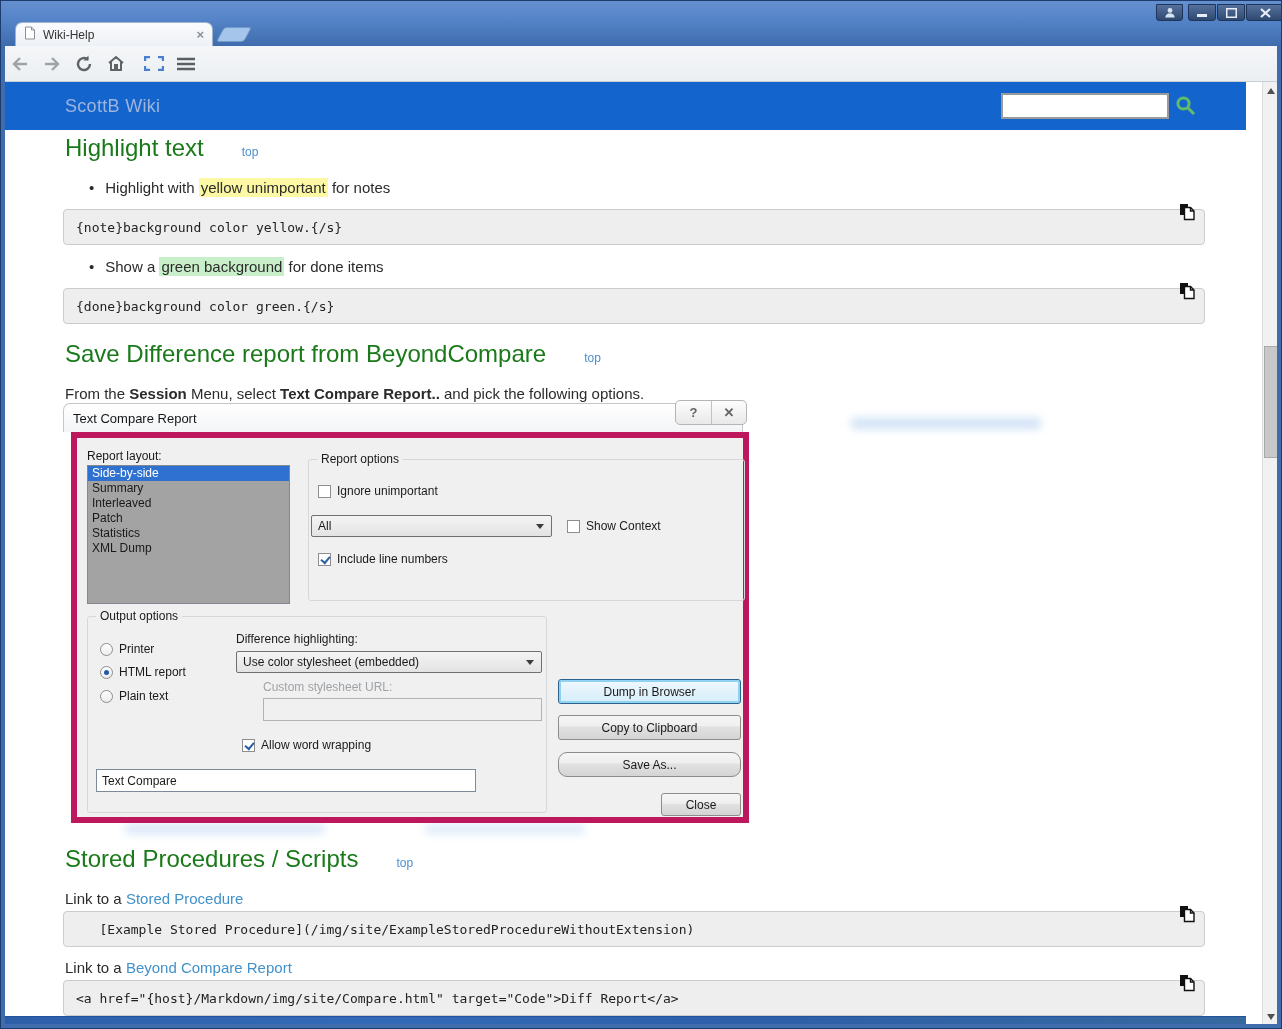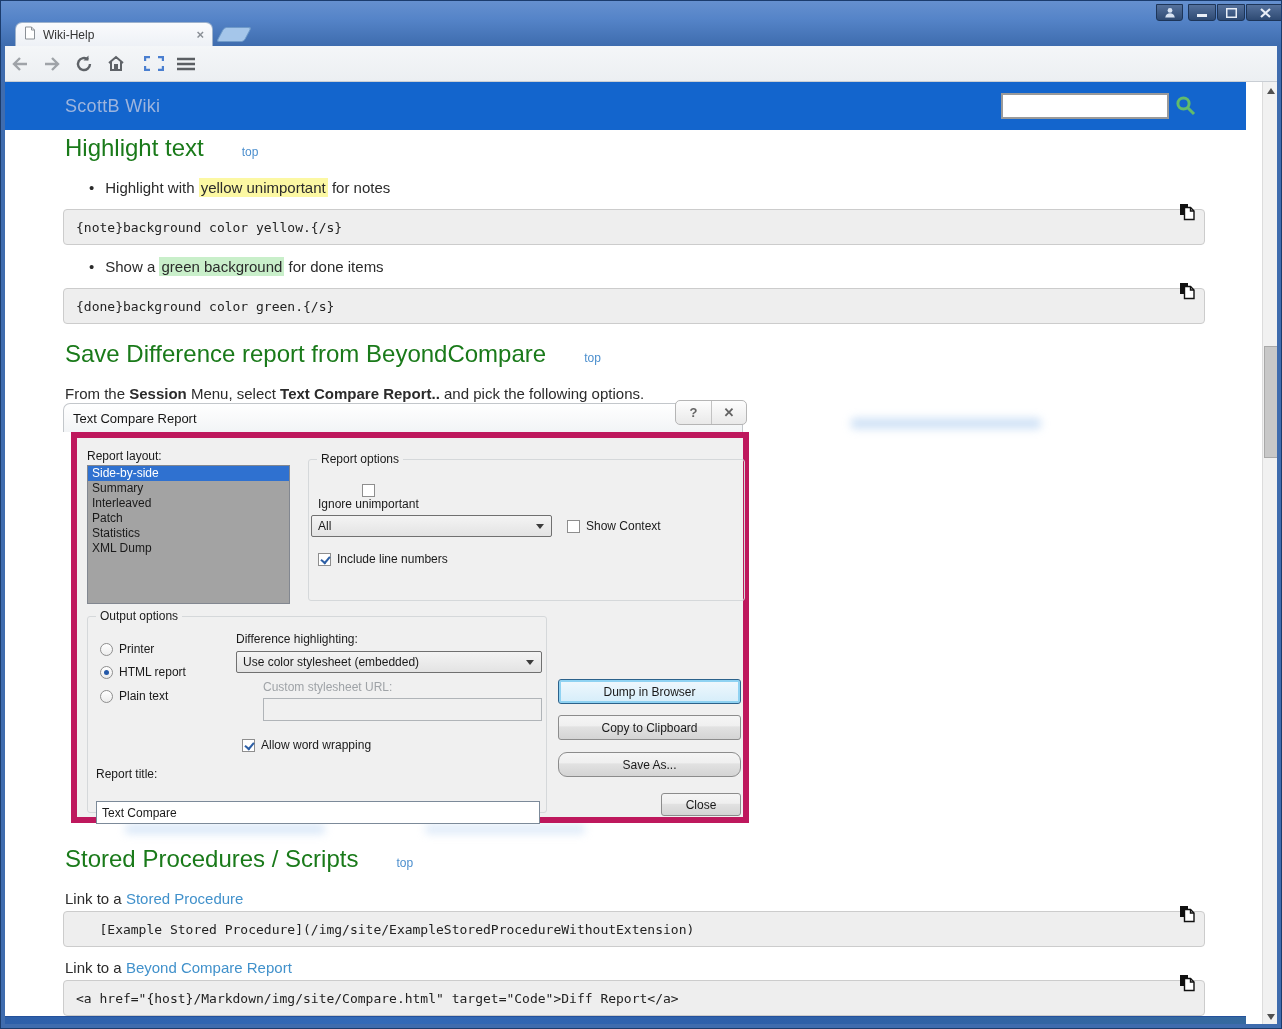--- a/index.html
+++ b/index.html
@@ -262,21 +262,21 @@
           <div class="litem sel">Side-by-side</div>
           <div class="litem">Summary</div>
           <div class="litem">Interleaved</div>
           <div class="litem">Patch</div>
           <div class="litem">Statistics</div>
           <div class="litem">XML Dump</div>
         </div>
 
         <div class="group" style="left:231px; top:21px; width:437px; height:142px;">
           <span class="glabel">Report options</span>
-          <div class="cbrow" style="left:3px; top:24px;flex-direction:column;">
+          <div class="cbrow" style="left:3px; top:24px;">
             <span class="cb"></span>
             <span>Ignore unimportant</span>
           </div>
           <div class="combo" style="left:2px; top:55px; width:241px;">
             <span>All</span>
           </div>
           <div class="cbrow" style="left:252px; top:59px;">
             <span class="cb"></span>
             <span>Show Context</span>
           </div>
@@ -304,21 +304,21 @@
           <div class="combo" style="left:148px; top:34px; width:306px;">
             <span>Use color stylesheet (embedded)</span>
           </div>
           <span class="lbl dimlbl" style="left:175px; top:63px;">Custom stylesheet URL:</span>
           <input class="tinput disabled" style="left: 175px; top: 81px; width: 279px;" disabled="" value="">
           <div class="cbrow" style="left:148px; top:121px;">
             <span class="cb checked"></span>
             <span>Allow word wrapping</span>
           </div>
           <span class="lbl" style="left:8px; top:150px;">Report title:</span>
-          <input class="tinput" style="left: 8px; top: 184px; width: 444px;" value="Text Compare">
+          <input class="tinput" style="left: 8px; top: 152px; width: 380px;" value="Text Compare">
         </div>
 
         <div class="w7btn default" style="left:481px; top:241px; width:183px; height:25px;">
             <span>Dump in Browser</span>
           </div>
         <div class="w7btn" style="left:481px; top:277px; width:183px; height:25px;">
             <span>Copy to Clipboard</span>
           </div>
         <div class="w7btn" style="left:481px; top:314px; width:183px; height:25px;border-radius:9px;">
             <span>Save As...</span>

